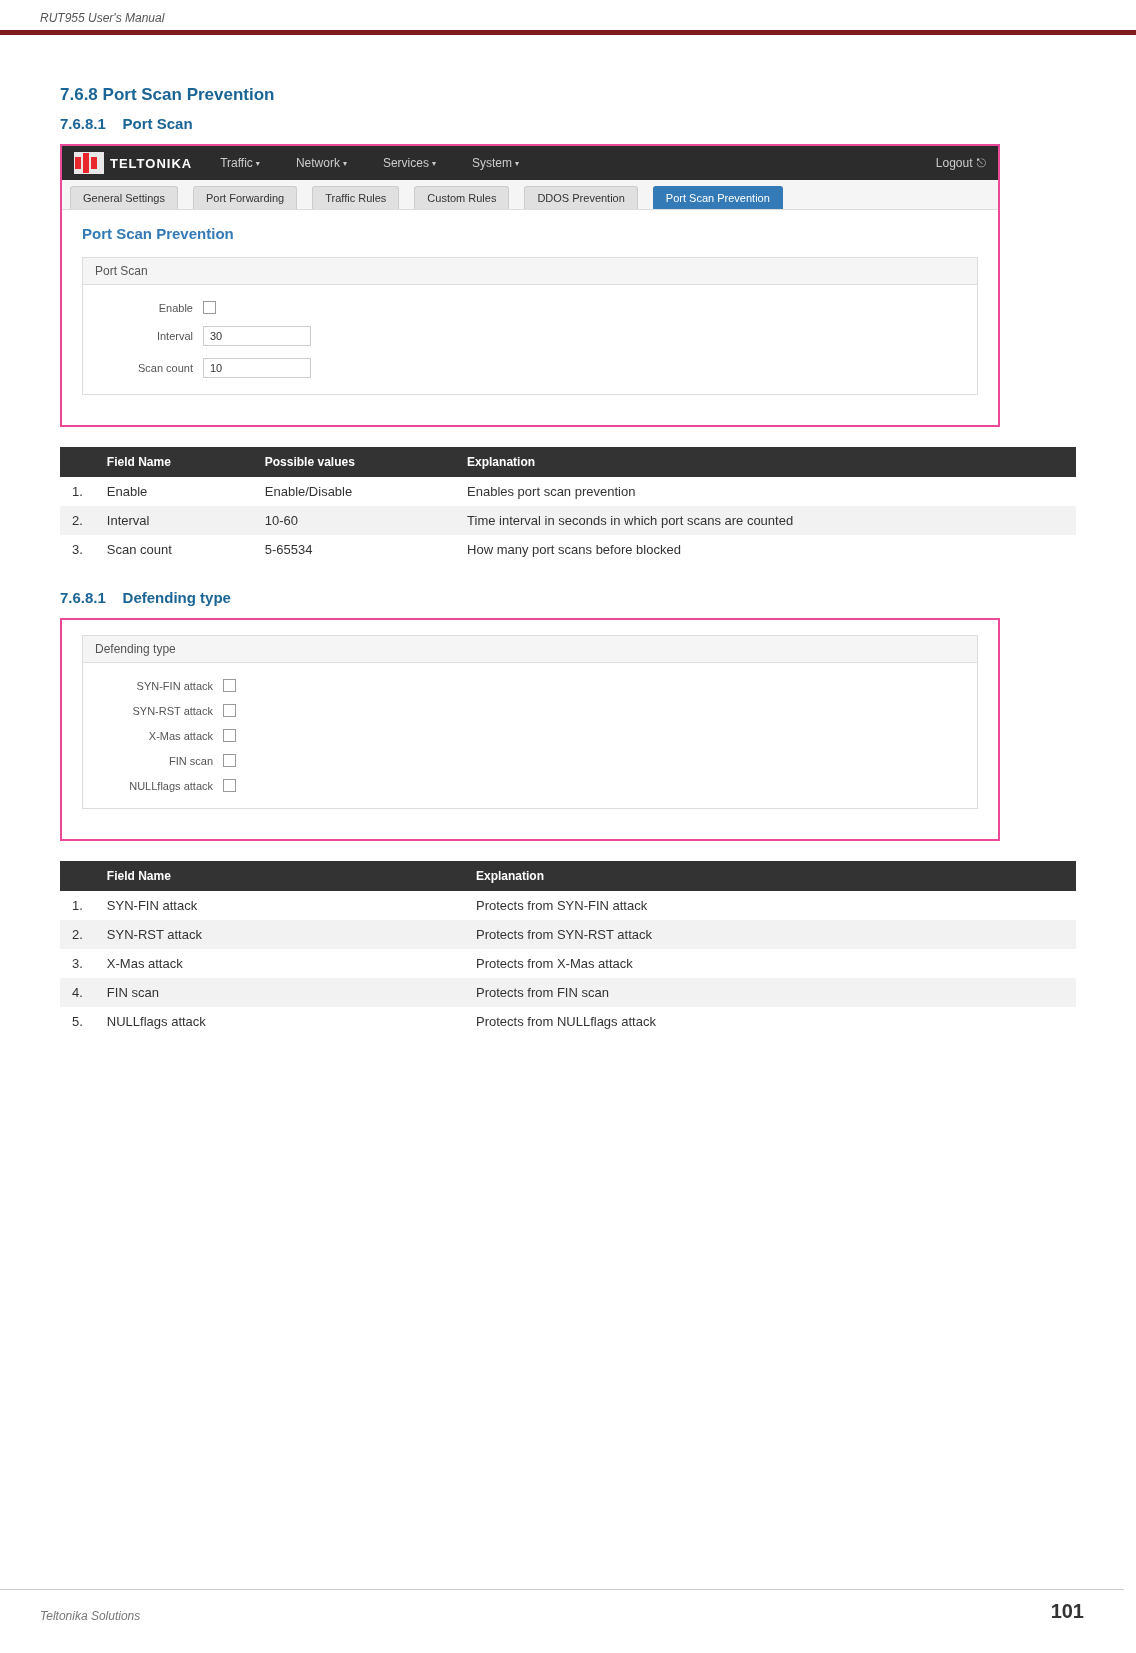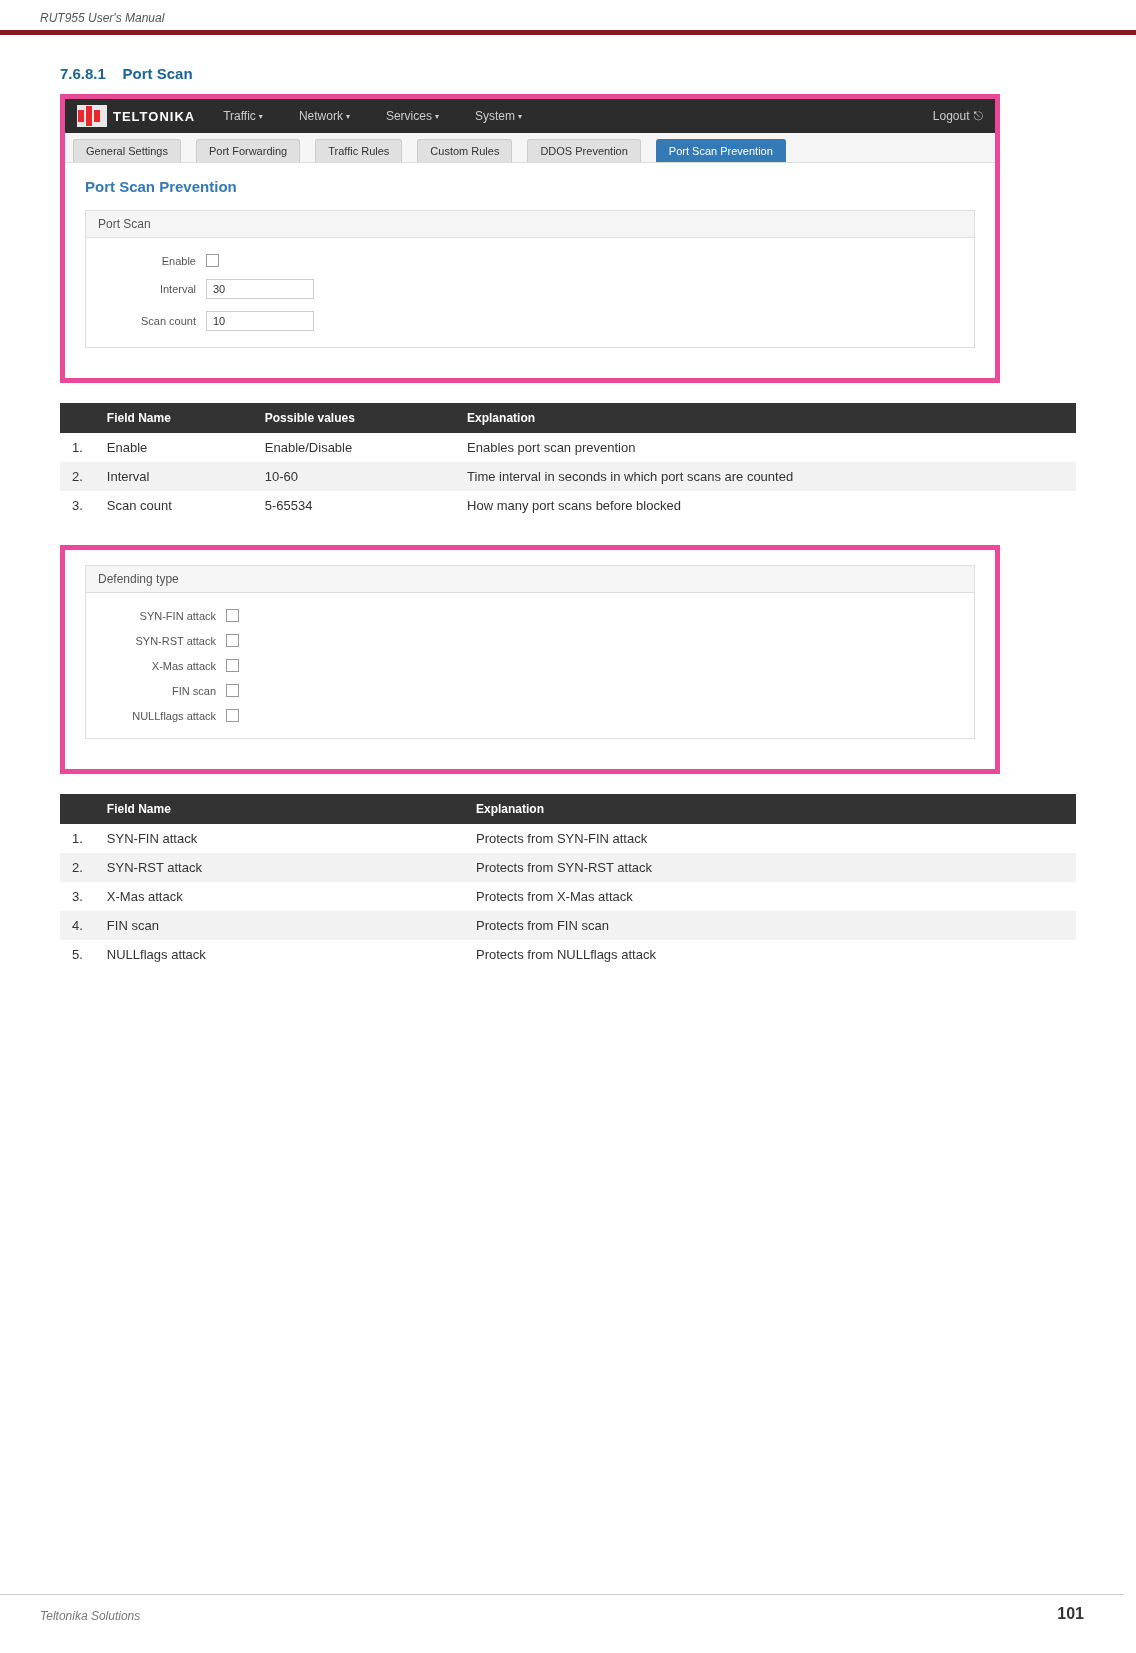--- a/index.html
+++ b/index.html
@@ -38,21 +38,21 @@
     .subsection-title {
       font-size: 15px;
       font-weight: bold;
       color: #1a6496;
       margin-top: 10px;
       margin-bottom: 12px;
     }
 
     
     .router-ui {
-      border: 5px solid #ec4899;
+      border: 2px solid #ec4899;
       background: #ef4444;
       margin-bottom: 20px;
       width: 940px;
     }
 
     .router-navbar {
       background: #2c2c2c;
       display: flex;
       align-items: center;
       padding: 6px 12px;
@@ -249,34 +249,37 @@
       border-top: 1px solid #ccc;
     }
 
     .footer-text {
       font-size: 12px;
       color: #777;
       font-style: italic;
     }
 
     .footer-page-num {
-      font-size: 16px;
+      font-size: 20px;
       color: #333;
       font-weight: bold;
     }
   </style>
 </head>
 <body>
 
 <div class="page-header">
   <span>RUT955 User's Manual</span>
 </div>
 
 <div class="content">
 
+  <div class="section-title">
+    <span>7.6.8</span>&nbsp;<span>Port Scan Prevention</span>
+  </div>
 
   <div class="subsection-title">
     <span>7.6.8.1</span>&nbsp;&nbsp;&nbsp;&nbsp;<span>Port Scan</span>
   </div>
 
   <div class="router-ui">
 
     <div class="router-navbar">
       <div class="router-navbar-left">
 
@@ -374,20 +377,23 @@
     </tr>
         <tr>
       <td class="row-num">3.</td>
       <td>Scan count</td>
       <td>5-65534</td>
       <td>How many port scans before blocked</td>
     </tr>
       </tbody>
   </table>
 
+  <div class="subsection-title">
+    <span>7.6.8.1</span>&nbsp;&nbsp;&nbsp;&nbsp;<span>Defending type</span>
+  </div>
 
   <div class="router-ui">
     <div class="router-body">
 
       <div class="router-section">
         <div class="router-section-header">Defending type</div>
         <div class="router-section-body">
 
           <div class="router-field-row">
             <div class="router-field-label" style="width:110px;">SYN-FIN attack</div>

